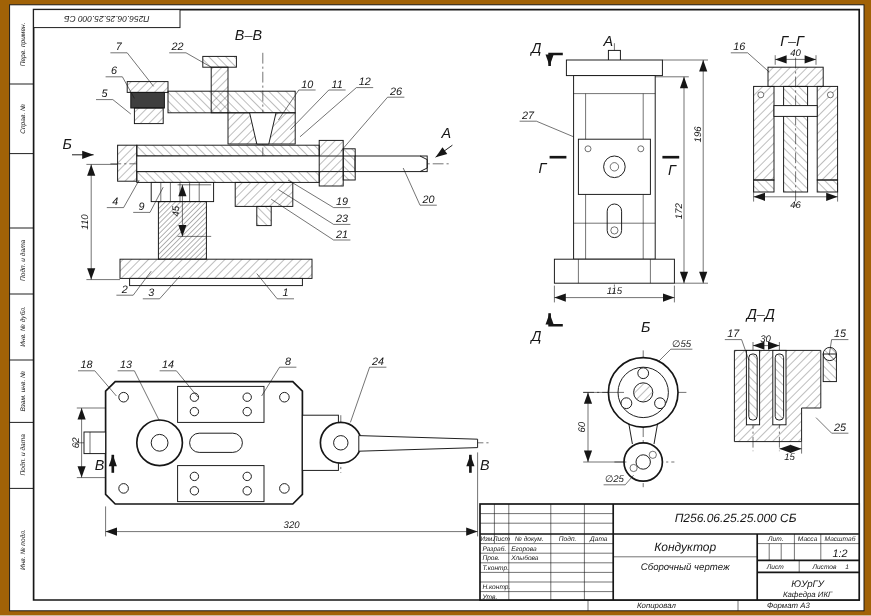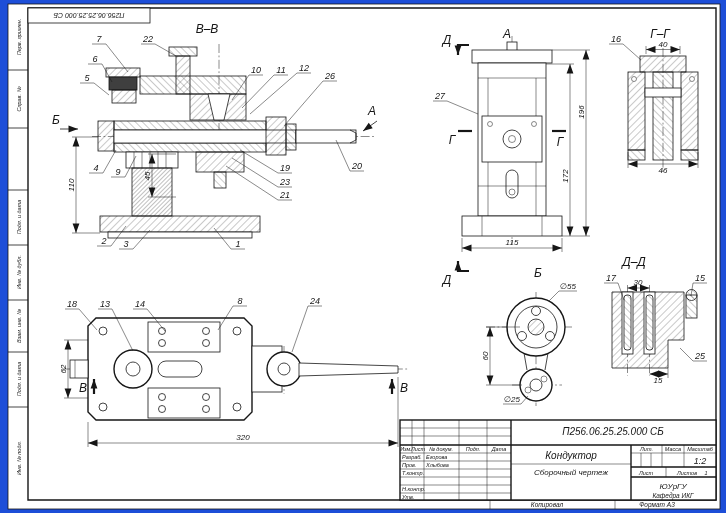--- a/index.html
+++ b/index.html
@@ -1,17 +1,17 @@
 <!DOCTYPE html>
 <html><head>
 <meta charset="utf-8">
 <style>
   *{box-sizing:border-box}
   html,body{margin:0;padding:0;background:#d9d9d9}
-  .sheet{position:relative;width:726px;height:513px;background:#1d4ed8;overflow:hidden}
+  .sheet{position:relative;width:726px;height:513px;background:#a16207;overflow:hidden}
   svg{display:block;width:726px;height:513px}
   svg text{font-family:"Liberation Sans","DejaVu Sans",sans-serif;font-style:italic;fill:#161616;text-anchor:middle}
   .o14{stroke:#161616;stroke-width:1.4}
   .o08{stroke:#161616;stroke-width:0.8}
   .o05{stroke:#161616;stroke-width:0.5}
   .cl{stroke:#161616;stroke-width:0.5;stroke-dasharray:9 2.5 1.8 2.5;fill:none}
   .dim{stroke:#161616;stroke-width:0.5;fill:none;marker-start:url(#arw);marker-end:url(#arw)}
   .arr{marker-end:url(#arw)}
   .thk{stroke:#161616;stroke-width:2.2;fill:none}
   .t55{font-size:5.5px}.t65{font-size:6.5px}.t7{font-size:7px}

